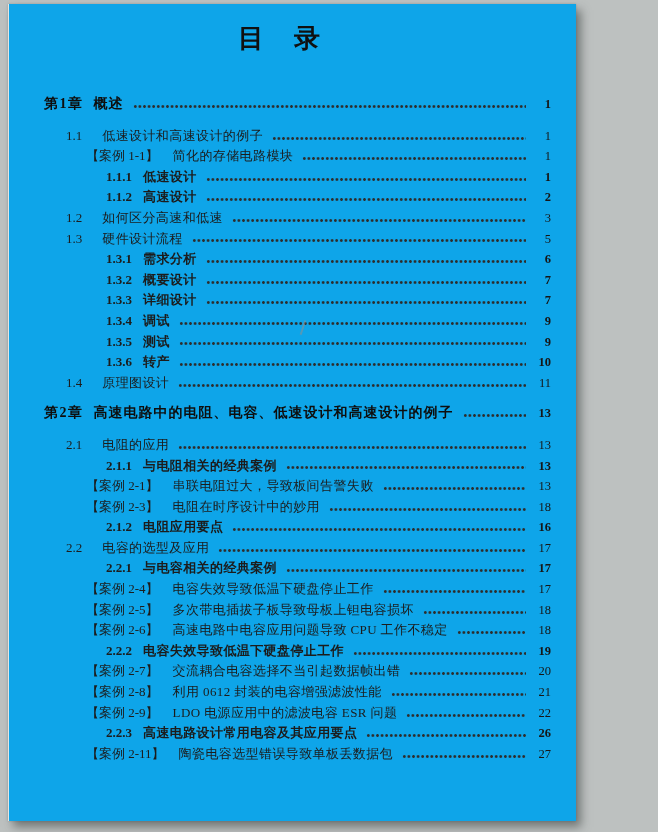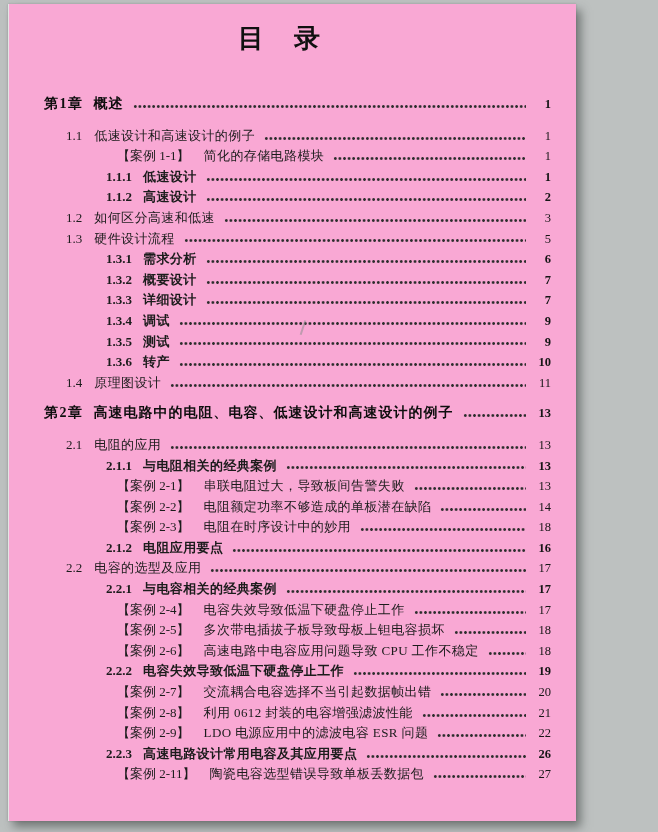--- a/index.html
+++ b/index.html
@@ -10,21 +10,21 @@
     background: #bdc1c0;
     font-family: "Liberation Serif", "DejaVu Serif", serif;
     overflow: hidden;
   }
   .page {
     position: absolute;
     left: 8px;
     top: 4px;
     width: 568px;
     height: 817px;
-    background: #f9a8d4;
+    background: #0ea5e9;
     box-sizing: border-box;
     padding: 16px 25px 0 0;
     box-shadow: 5px 6px 9px rgba(55, 60, 58, 0.55), 0 0 2px rgba(0,0,0,0.18);
     border-left: 1px solid #e3e5e4;
   }
   .doc-title {
     text-align: center;
     font-size: 26px;
     font-weight: bold;
     color: #101010;
@@ -62,22 +62,22 @@
   .row.chapter {
     font-size: 14px;
     font-weight: bold;
     margin: 10px 0 11px 0;
     padding-left: 35px;
     color: #0e0e0e;
   }
   .row.chapter .lbl { margin-right: 10px; letter-spacing: 1.5px; }
   .row.chapter .ttl { letter-spacing: 1px; }
   .row.section    { padding-left: 57px; }
-  .row.section .lbl    { margin-right: 12px; text-align: right; }
-  .row.case       { padding-left: 108px; }
+  .row.section .lbl    { margin-right: 20px; text-align: right; }
+  .row.case       { padding-left: 77px; }
   .row.case .lbl       { margin-right: 14px; }
   .row.subsection { padding-left: 97px; font-weight: bold; }
   .row.subsection .lbl { margin-right: 11px; }
   .scan-mark {
     position: absolute;
     left: 293px;
     top: 316px;
     width: 1.5px;
     height: 15px;
     background: #8f8f8f;
@@ -193,26 +193,20 @@
         <span class="leader"></span>
         <span class="pgnum">13</span>
       </div>
       <div class="row case">
         <span class="lbl">【案例 2-1】</span>
         <span class="ttl">串联电阻过大，导致板间告警失败</span>
         <span class="leader"></span>
         <span class="pgnum">13</span>
       </div>
       <div class="row case">
-        <span class="lbl">【案例 2-2】</span>
-        <span class="ttl">电阻额定功率不够造成的单板潜在缺陷</span>
-        <span class="leader"></span>
-        <span class="pgnum">14</span>
-      </div>
-      <div class="row case">
         <span class="lbl">【案例 2-3】</span>
         <span class="ttl">电阻在时序设计中的妙用</span>
         <span class="leader"></span>
         <span class="pgnum">18</span>
       </div>
       <div class="row subsection">
         <span class="lbl">2.1.2</span>
         <span class="ttl">电阻应用要点</span>
         <span class="leader"></span>
         <span class="pgnum">16</span>

